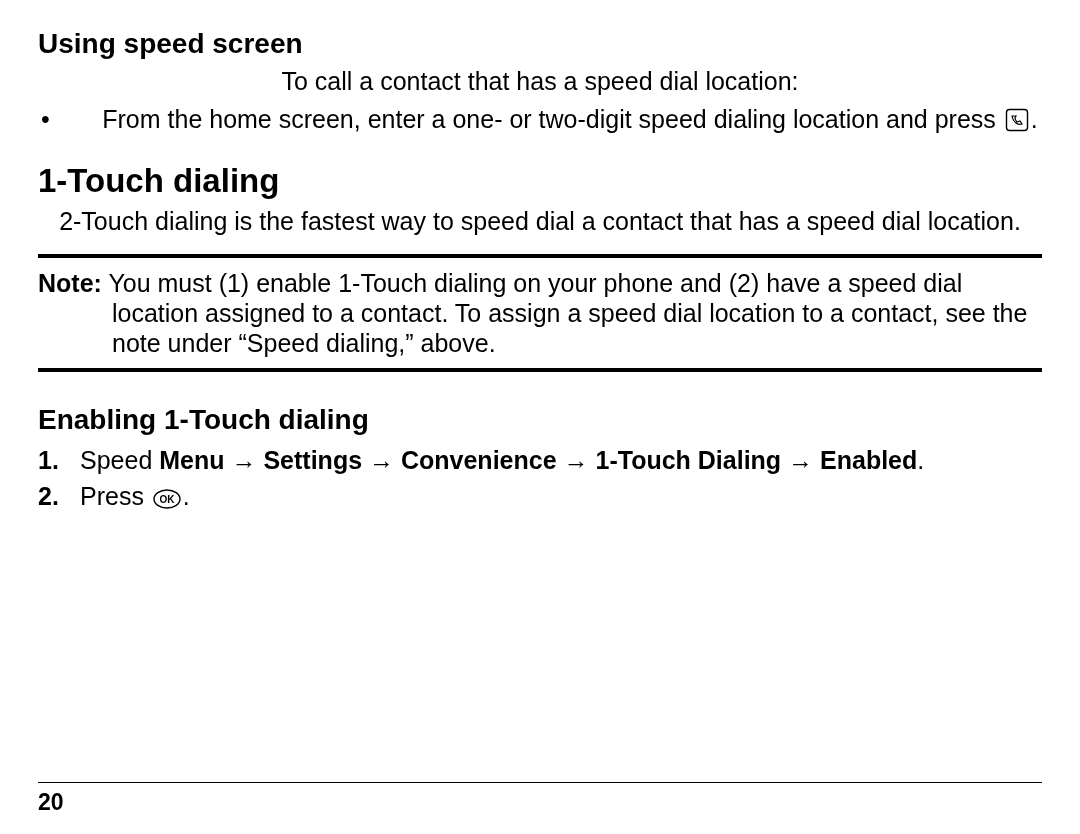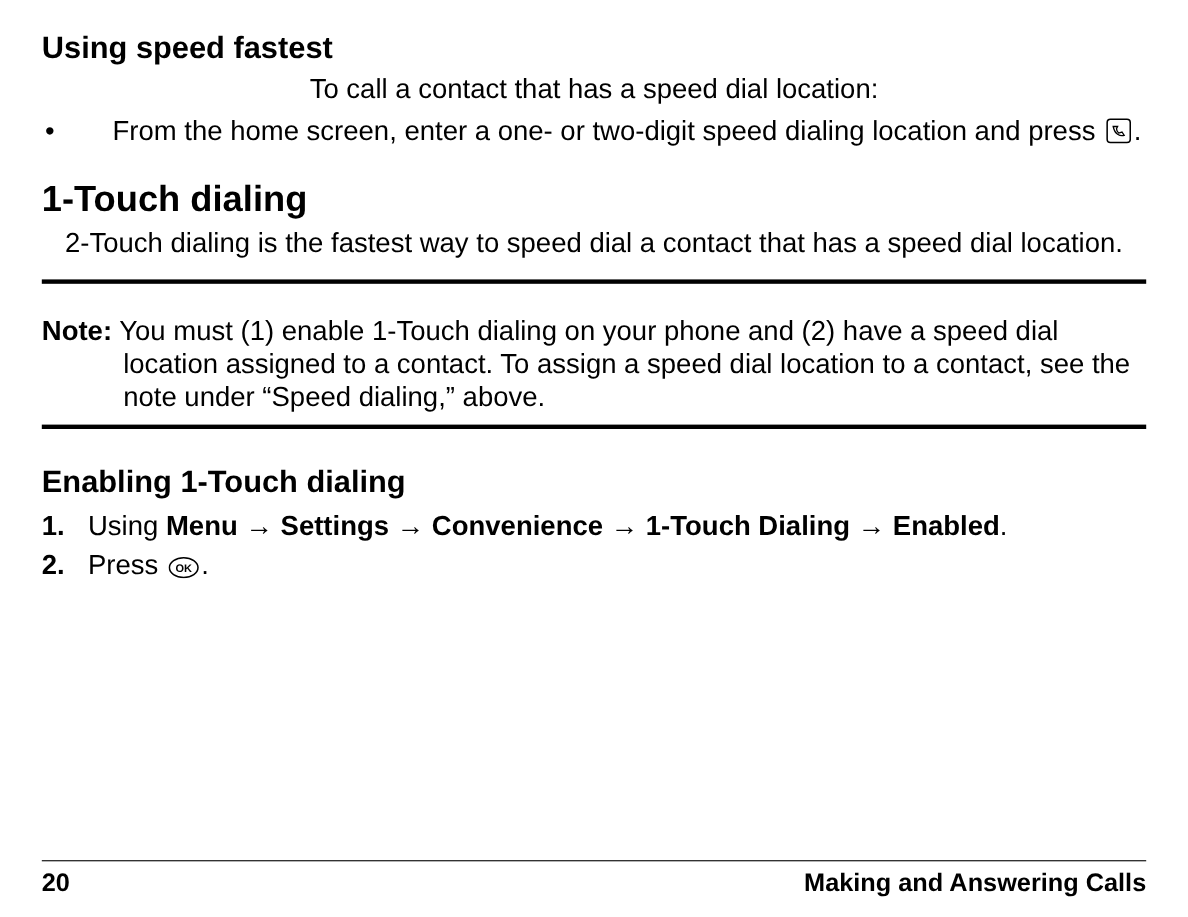--- a/index.html
+++ b/index.html
@@ -47,21 +47,21 @@
       flex-shrink: 0;
       padding-left: 3px;
     }
     .bullet-content {
       flex: 1;
       text-align: center;
     }
     .note-box {
       border-top: 4px solid #000;
       border-bottom: 4px solid #000;
-      padding: 28px 0 10px 0;
+      padding: 10px 0 10px 0;
       margin-top: 18px;
       margin-bottom: 32px;
     }
     .note-content {
       font-size: 25px;
       line-height: 1.2;
       padding-left: 74px;
       text-indent: -74px;
     }
     .note-label {
@@ -104,21 +104,21 @@
     }
     svg.inline-icon {
       display: inline-block;
       vertical-align: -4px;
       margin: 0 2px;
     }
   </style>
 </head>
 <body>
 
-<h2 class="section-heading">Using speed fastest</h2>
+<h2 class="section-heading">Using speed screen</h2>
 <p class="body-text">To call a contact that has a speed dial location:</p>
 <div class="bullet-list">
   <div class="bullet-item">
     <div class="bullet-marker">•</div>
     <div class="bullet-content">
       <span>From the home screen, enter a one- or two-digit speed dialing location and press </span><svg class="inline-icon" width="24" height="24" viewBox="0 0 24 24">
           <rect x="1.5" y="1.5" width="21" height="21" rx="3" fill="none" stroke="#000" stroke-width="1.4"></rect>
           <path d="M7 8 C7 8 8 13 11 15 C14 17 17 16 17 16 L15 13 L12 14 C12 14 10 12 10 10 L11 8 Z" fill="none" stroke="#000" stroke-width="1.2"></path>
         </svg><span>.</span>
     </div>
@@ -130,30 +130,29 @@
 
 <div class="note-box">
   <p class="note-content"><span class="note-label">Note:</span><span> You must (1) enable 1-Touch dialing on your phone and (2) have a speed dial location assigned to a contact. To assign a speed dial location to a contact, see the note under “Speed dialing,” above.</span></p>
 </div>
 
 <h2 class="section-heading">Enabling 1-Touch dialing</h2>
 <div class="numbered-list">
   <div class="numbered-item">
     <div class="numbered-marker">1.</div>
     <div class="numbered-content">
-      <span>Using </span><span class="bold">Menu</span> <span class="arrow">→</span> <span class="bold">Settings</span> <span class="arrow">→</span> <span class="bold">Convenience</span> <span class="arrow">→</span> <span class="bold">1-Touch Dialing</span> <span class="arrow">→</span> <span class="bold">Enabled</span><span>.</span>
+      <span>Speed </span><span class="bold">Menu</span> <span class="arrow">→</span> <span class="bold">Settings</span> <span class="arrow">→</span> <span class="bold">Convenience</span> <span class="arrow">→</span> <span class="bold">1-Touch Dialing</span> <span class="arrow">→</span> <span class="bold">Enabled</span><span>.</span>
     </div>
   </div>
   <div class="numbered-item">
     <div class="numbered-marker">2.</div>
     <div class="numbered-content">
       <span>Press </span><svg class="inline-icon" width="28" height="20" viewBox="0 0 28 20">
           <ellipse cx="14" cy="10" rx="13" ry="9" fill="none" stroke="#000" stroke-width="1.4"></ellipse>
           <text x="14" y="14" font-size="10" font-family="Arial" font-weight="bold" text-anchor="middle" fill="#000">OK</text>
         </svg><span>.</span>
     </div>
   </div>
 </div>
 
 <div class="footer">
   <span>20</span>
-  <span>Making and Answering Calls</span>
 </div>
 
 </body></html>

